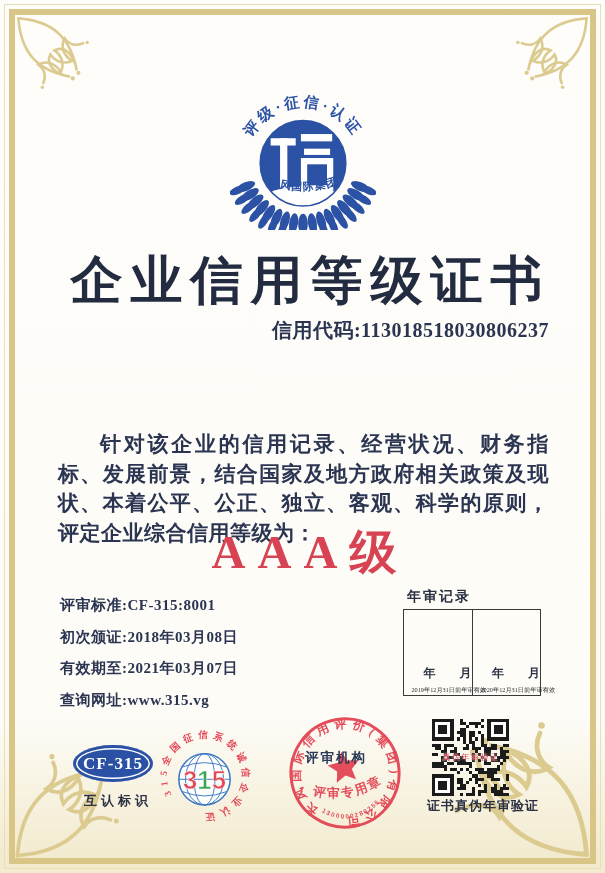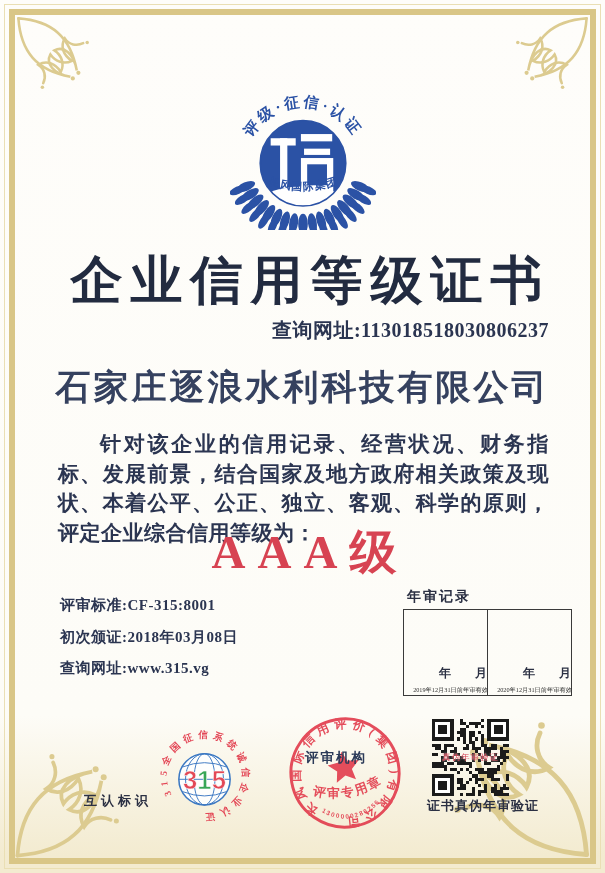--- a/index.html
+++ b/index.html
@@ -21,21 +21,21 @@
   .credit{position:absolute;right:56px;top:317px;font-size:20px;font-weight:bold;color:#2b3551;letter-spacing:.5px;}
   .company{position:absolute;left:0;right:0;top:364px;text-align:center;
     font-family:"Liberation Sans",sans-serif;font-size:35px;font-weight:bold;color:#35415f;letter-spacing:3px;}
   .body-text{position:absolute;left:58px;right:56px;top:430px;font-size:21px;font-weight:bold;
     color:#2b3551;line-height:29.5px;text-indent:2em;text-align:justify;letter-spacing:.5px;}
   .rating{position:absolute;left:0;right:0;top:521px;text-align:center;
     font-size:47px;font-weight:bold;color:#d74352;letter-spacing:12px;padding-left:15px;}
   .details{position:absolute;left:60px;top:590px;font-size:15px;font-weight:bold;color:#2b3551;line-height:31.5px;}
   .details div{letter-spacing:.5px;}
 
-  .annual{position:absolute;left:403px;top:588px;width:169px;}
+  .annual{position:absolute;left:403px;top:588px;width:138px;}
   .annual-title{font-size:14px;font-weight:bold;color:#2b3043;letter-spacing:2px;margin-left:4px;}
   .annual-box{margin-top:3px;height:85px;border:1px solid #3a3a3a;display:flex;}
   .annual-cell{position:relative;flex:1;}
   .annual-cell + .annual-cell{border-left:1px solid #3a3a3a;}
   .ym{position:absolute;left:0;right:0;bottom:13px;text-align:right;
     font-size:12px;font-weight:bold;color:#2b3043;white-space:pre;}
   .note{position:absolute;left:0;right:0;bottom:1px;text-align:center;
     font-size:8px;color:#2f2f2f;white-space:nowrap;transform:scale(.78);transform-origin:center bottom;}
 
   .cf-oval{position:absolute;left:73px;top:745px;width:80px;height:37px;background:#2a51a3;border-radius:50%;
@@ -157,48 +157,51 @@
       </g>
       <circle cx="70" cy="76" r="41" fill="none" stroke="#2b52a5" stroke-width="1.6"></circle>
       <text font-size="10.5" font-weight="bold" fill="#2b52a5" letter-spacing="1" font-family="Liberation Serif,serif">
         <textPath href="#arcBottom" startOffset="50%" text-anchor="middle">长风国际集团</textPath>
       </text>
     </svg>
   </div>
 
   <div class="title">企业信用等级证书</div>
 
-  <div class="credit"><span>查询网址:</span><span>113018518030806237</span></div>
-
-  <div class="company">石家庄逐浪水利科技有限公司</div>
+  <div class="credit"><span>信用代码:</span><span>113018518030806237</span></div>
+
 
   <div class="body-text">针对该企业的信用记录、经营状况、财务指标、发展前景，结合国家及地方政府相关政策及现状、本着公平、公正、独立、客观、科学的原则，评定企业综合信用等级为：</div>
 
   <div class="rating">AAA级</div>
 
   <div class="details">
     <div>评审标准:CF-315:8001</div>
     <div>初次颁证:2018年03月08日</div>
+    <div>有效期至:2021年03月07日</div>
     <div>查询网址:www.315.vg</div>
   </div>
 
   <div class="annual">
     <div class="annual-title">年审记录</div>
     <div class="annual-box">
       <div class="annual-cell">
         <div class="ym">年　　月</div>
         <div class="note">2019年12月31日前年审有效</div>
       </div>
       <div class="annual-cell">
         <div class="ym">年　　月</div>
         <div class="note">2020年12月31日前年审有效</div>
       </div>
     </div>
   </div>
 
+  <div class="cf-oval">
+    <span>CF-315</span>
+  </div>
   <div class="cf-caption">互认标识</div>
 
   <div class="globe-seal">
     <svg viewBox="0 0 100 100">
       <defs>
           <path id="globeRing" d="M15.4,70 A40,40 0 1 1 17.2,72.9"></path>
         </defs>
       <text font-size="10" font-weight="bold" fill="#e23b4c" letter-spacing="5.2" font-family="Liberation Serif,serif">
         <textPath href="#globeRing">315全国征信系统诚信企业认证</textPath>
       </text>

